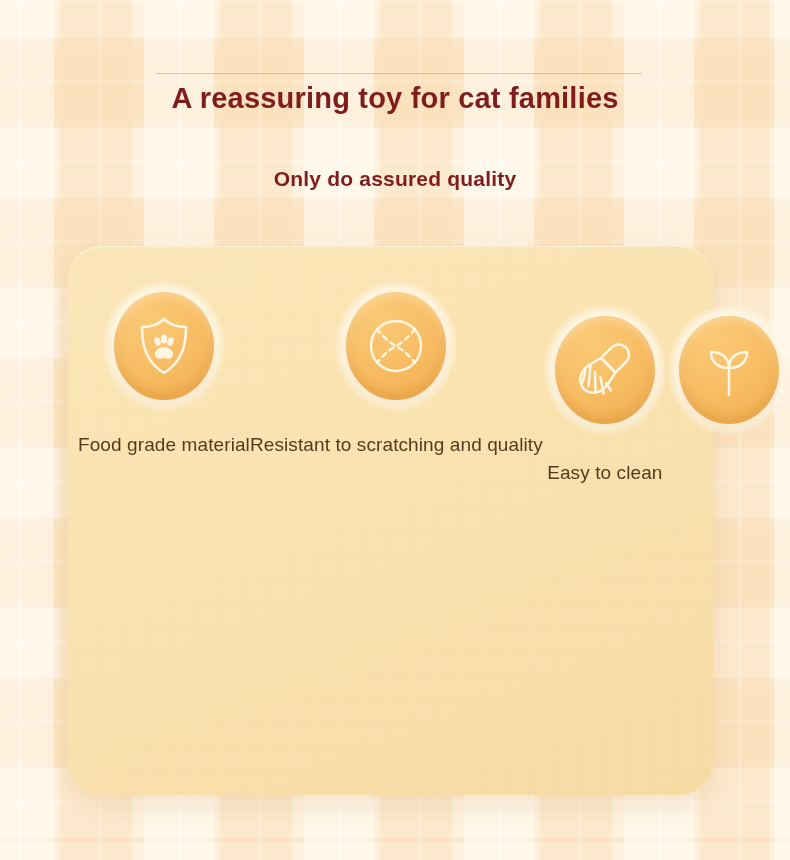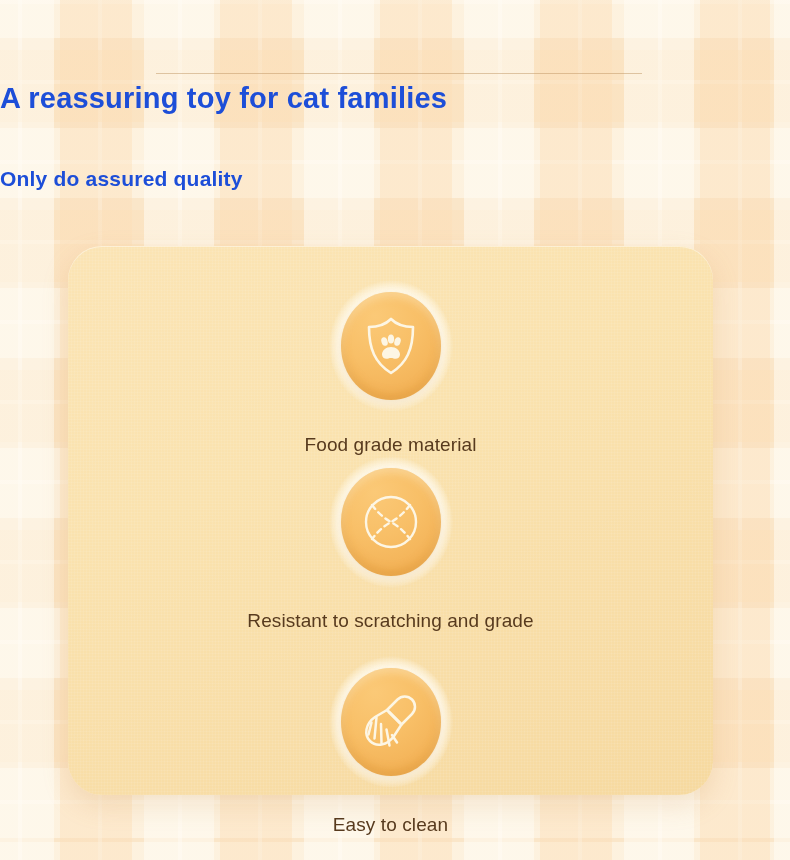--- a/index.html
+++ b/index.html
@@ -80,21 +80,22 @@
     top: 73px;
     width: 486px;
     height: 1px;
     background: rgba(192,150,100,0.50);
   }
 
   .headline {
     position: absolute;
     left: 0;
     width: 790px;
-    color: #1d4ed8;
+    text-align: center;
+    color: #7f1d1d;
     font-weight: 600;
     letter-spacing: 0.2px;
     white-space: nowrap;
   }
 
   #headline-primary {
     top: 80px;
     font-size: 29px;
     line-height: 36px;
   }
@@ -137,21 +138,21 @@
         rgba(255,255,255,0.07) 1px,
         rgba(0,0,0,0.00) 1px,
         rgba(0,0,0,0.00) 3px);
     pointer-events: none;
   }
 
   #feature-grid {
     position: absolute;
     inset: 0;
     display: grid;
-    grid-template-columns: 1fr;
+    grid-template-columns: 1fr 1fr 1fr 1fr;
     grid-template-rows: 1fr 1fr;
     padding: 34px 10px 34px 10px;
     z-index: 2;
   }
 
   .feature-item {
     display: flex;
     flex-direction: column;
     align-items: center;
     justify-content: flex-start;
@@ -266,21 +267,21 @@
         <div class="icon-disc">
           <span>
             <svg width="62" height="62" viewBox="0 0 62 62" fill="none" stroke="#fdf6e4" stroke-width="2.4" stroke-linecap="round" stroke-linejoin="round">
               <circle cx="31" cy="31" r="25"></circle>
               <path d="M12 14 C18 22 24 27 31 31 C38 35 44 40 50 48" stroke-dasharray="5 4.5"></path>
               <path d="M50 14 C44 22 38 27 31 31 C24 35 18 40 12 48" stroke-dasharray="5 4.5"></path>
             </svg>
           </span>
         </div>
       </div>
-      <div class="feature-label">Resistant to scratching and grade</div>
+      <div class="feature-label">Resistant to scratching and quality</div>
     </div>
 
     <div class="feature-item row-2">
       <div class="icon-badge">
         <div class="icon-disc">
           <span>
             <svg width="60" height="62" viewBox="0 0 60 62" fill="none" stroke="#fdf6e4" stroke-width="2.5" stroke-linecap="round" stroke-linejoin="round">
 
               <path d="M36.5 8.5 C40.5 4.5 47 4.5 51 8.5 C55 12.5 55 19 51 23 L40.5 33.5 L26 19 L36.5 8.5 Z"></path>
 

